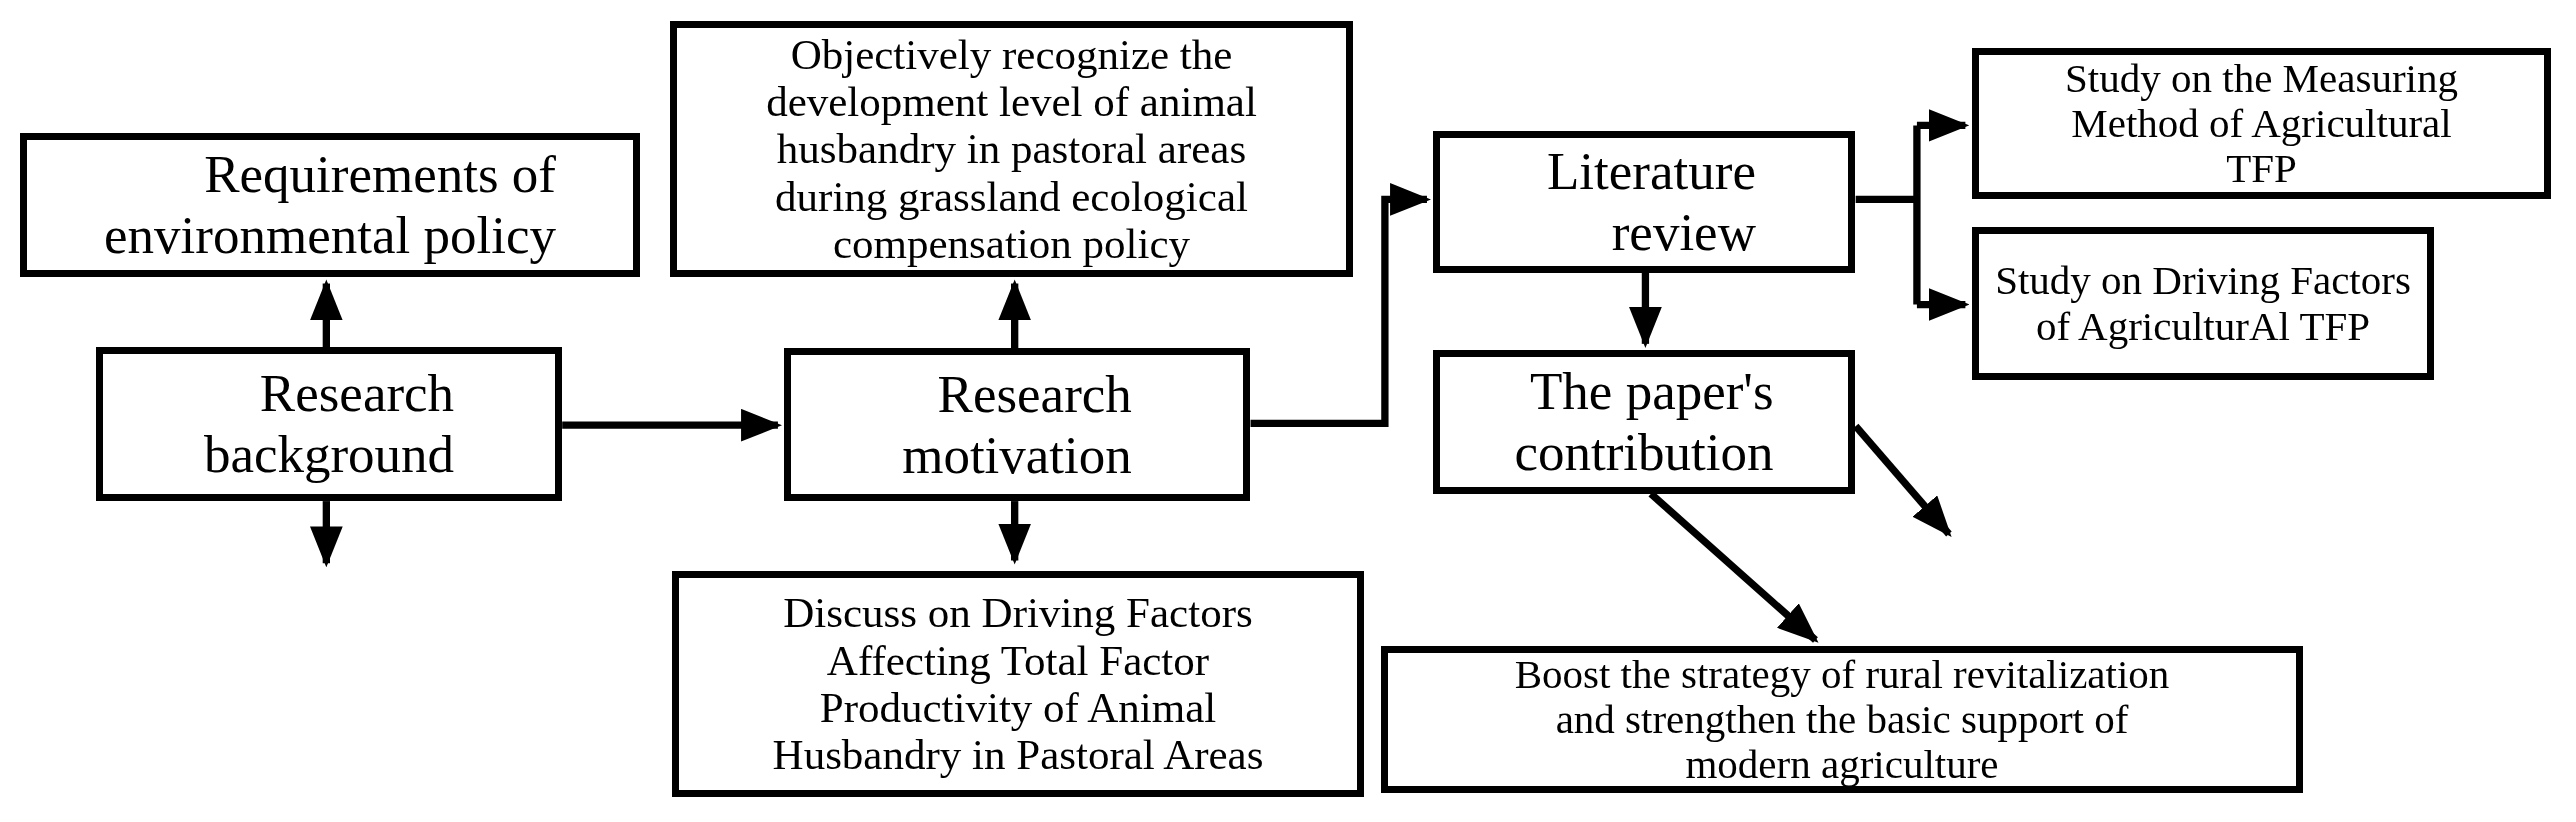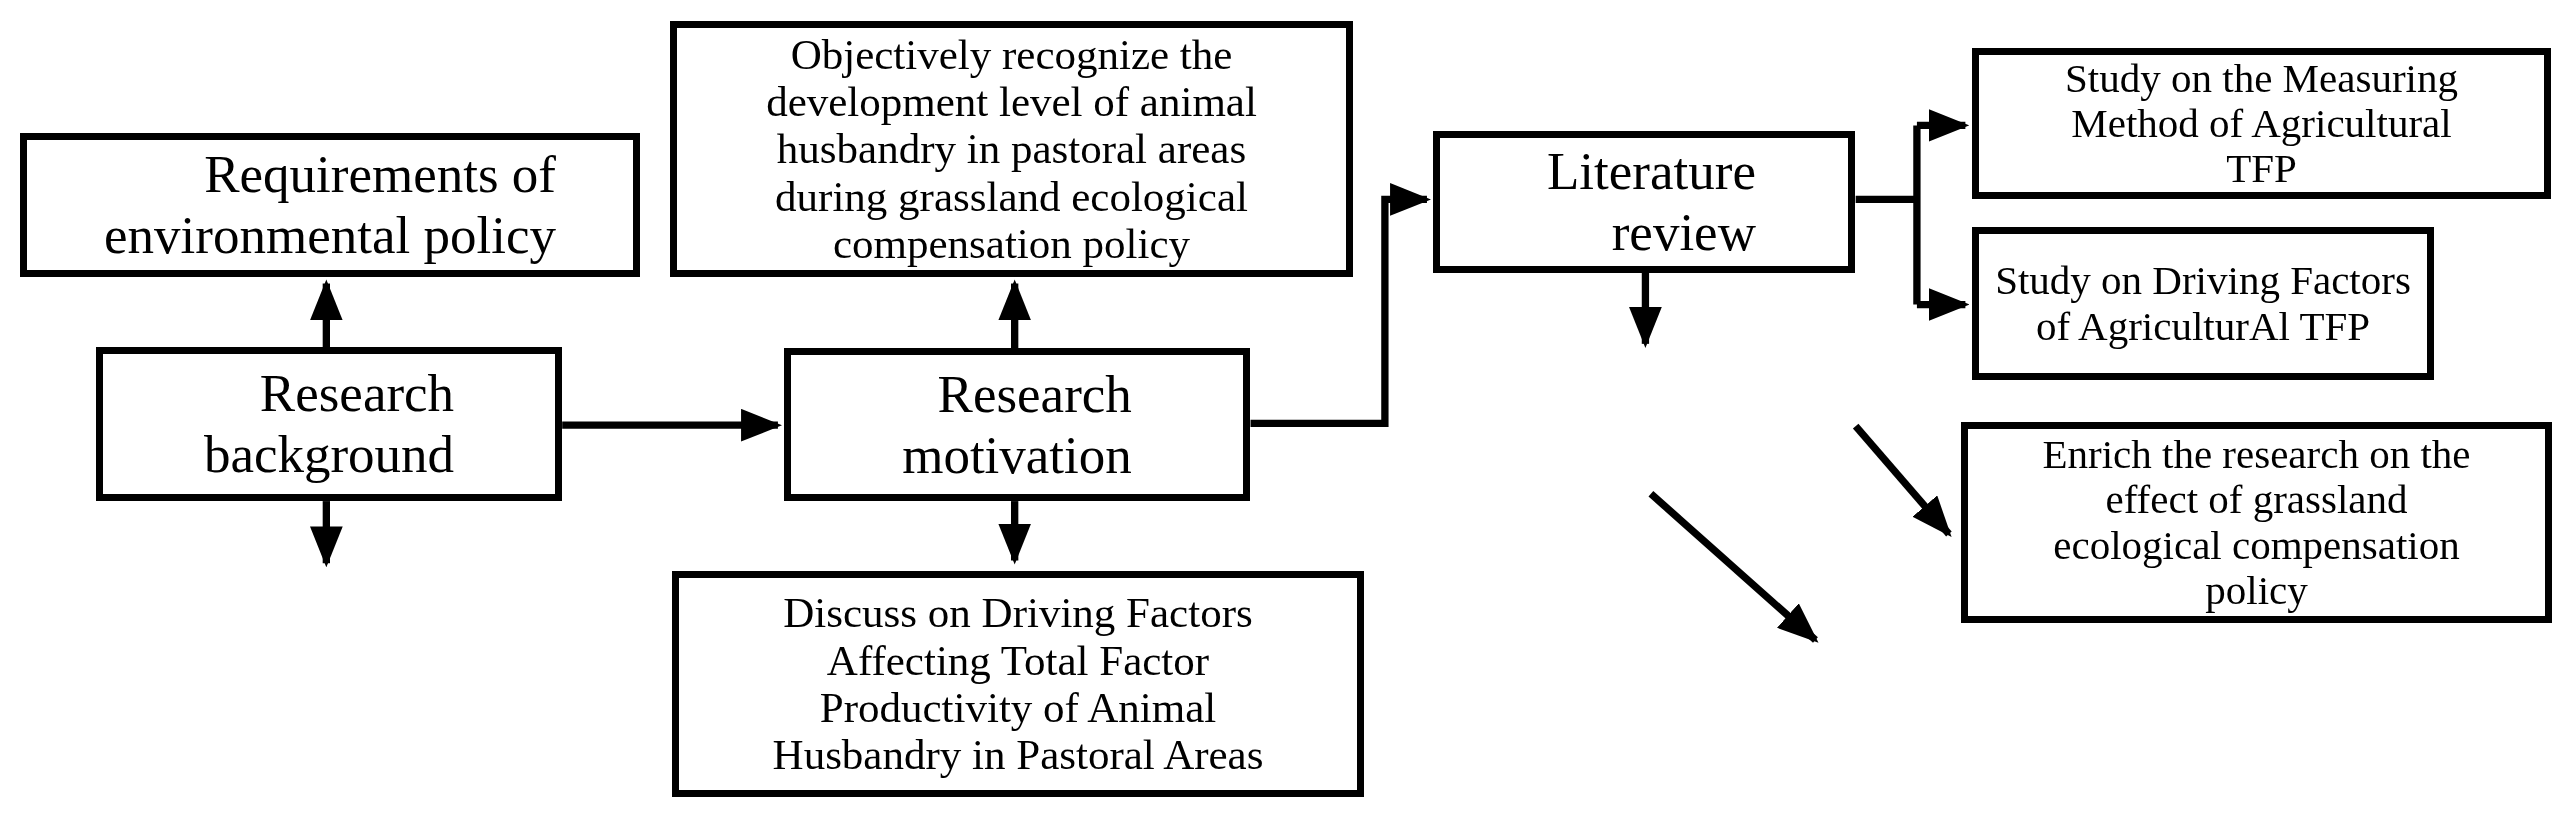--- a/index.html
+++ b/index.html
@@ -78,28 +78,29 @@
 motivation</div>
 
   <div class="node f-lg" style="left:672px;  top:571px; width:692px;  height:226px;">Discuss on Driving Factors
 Affecting Total Factor
 Productivity of Animal
 Husbandry in Pastoral Areas</div>
 
   <div class="node f-xl" style="left:1433px; top:131px; width:422px;  height:142px;padding-left:24px;">Literature
 review</div>
 
+  <div class="node f-xl" style="left:1433px; top:350px; width:422px;  height:144px;">The paper's
+contribution</div>
 
   <div class="node f-md" style="left:1972px; top:48px;  width:579px;  height:151px;">Study on the Measuring
 Method of Agricultural
 TFP</div>
 
   <div class="node f-md" style="left:1972px; top:227px; width:462px;  height:153px;">Study on Driving Factors
 of AgriculturAl TFP</div>
 
-  <div class="node f-md" style="left:1961px; top:422px; width:591px;  height:201px;">Enrich the research on the
-effect of grassland
-ecological compensation
-policy</div>
 
+  <div class="node f-md" style="left:1381px; top:646px; width:922px; height:147px;">Boost the strategy of rural revitalization
+and strengthen the basic support of
+modern agriculture</div>
 
 </div>
 
 
 </body></html>

